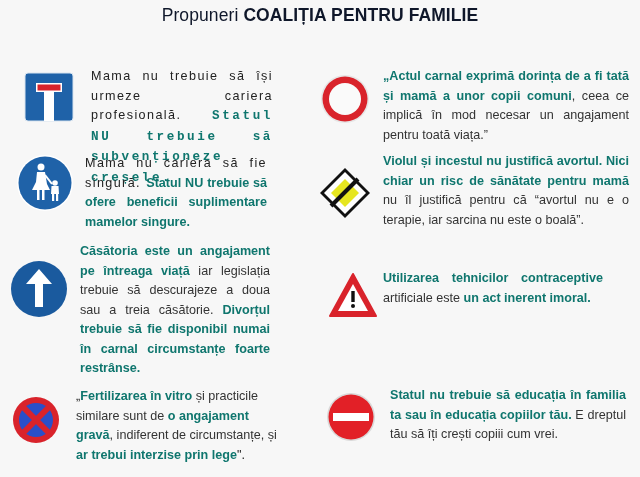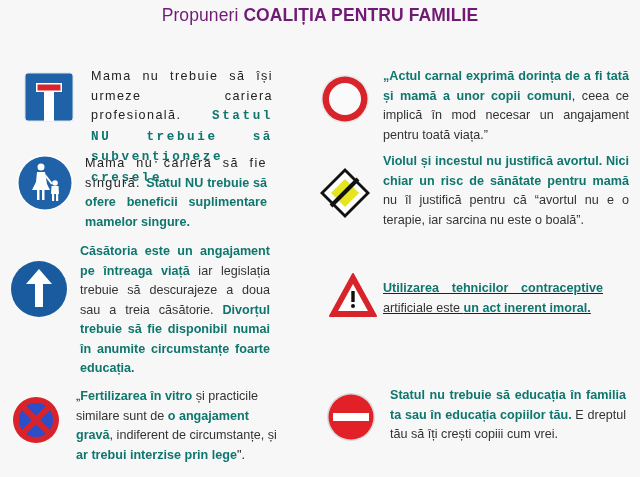--- a/index.html
+++ b/index.html
@@ -1,17 +1,17 @@
 <!DOCTYPE html>
 <html><head>
 <meta charset="utf-8">
 <style>
   html,body{margin:0;padding:0;}
   body{width:640px;height:477px;background:#f7f7f7;position:relative;overflow:hidden;font-family:"Liberation Sans","DejaVu Sans",sans-serif;color:#1a1a1a;}
-  .title{position:absolute;left:0;top:5px;width:640px;text-align:center;font-size:17.5px;font-weight:bold;color:#701a75;letter-spacing:0.1px;}
+  .title{position:absolute;left:0;top:5px;width:640px;text-align:center;font-size:17.5px;font-weight:bold;color:#0f172a;letter-spacing:0.1px;}
   .title .light{font-weight:normal;}
   .icon{position:absolute;}
   .txt{position:absolute;font-size:12.6px;line-height:19.5px;color:#222;}
   .txt.j{text-align:justify;text-align-last:left;}
   .txt b{font-weight:bold;color:#0f766e;}
   .txt .lt{color:#333;}
   .sp{letter-spacing:2.6px;font-family:Liberation Mono, monospace;}
   .sp2{letter-spacing:1.4px;}
 </style>
 </head>
@@ -47,21 +47,21 @@
 </svg>
 <div class="txt j" style="left:85px;top:154px;width:182px;">
   <span class="sp2">Mama nu cariera să fie singură. </span><b>Statul NU trebuie să ofere beneficii suplimentare mamelor singure.</b>
 </div>
 
 <svg class="icon" style="left:10px;top:260px" width="58" height="58" viewBox="0 0 58 58">
   <circle cx="29" cy="29" r="28" fill="#1a5a9e"></circle>
   <path d="M29 9 L42 24 L33 24 L33 47 L25 47 L25 24 L16 24 Z" fill="#fff"></path>
 </svg>
 <div class="txt j" style="left:80px;top:242px;width:190px;">
-  <b>Căsătoria este un angajament pe întreaga viață</b><span class="lt"> iar legislația trebuie să descurajeze a doua sau a treia căsătorie. </span><b>Divorțul trebuie să fie disponibil numai în anumite circumstanțe foarte educația.</b>
+  <b>Căsătoria este un angajament pe întreaga viață</b><span class="lt"> iar legislația trebuie să descurajeze a doua sau a treia căsătorie. </span><b>Divorțul trebuie să fie disponibil numai în carnal circumstanțe foarte restrânse.</b>
 </div>
 
 <svg class="icon" style="left:12px;top:396px" width="48" height="48" viewBox="0 0 48 48">
   <circle cx="24" cy="24" r="23" fill="#d9232b"></circle>
   <circle cx="24" cy="24" r="17" fill="#2a4fc9"></circle>
   <path d="M10 10 L38 38 M38 10 L10 38" stroke="#d9232b" stroke-width="6"></path>
 </svg>
 <div class="txt" style="left:76px;top:387px;width:210px;">
   <span>„</span><b>Fertilizarea în vitro</b><span class="lt"> și practicile similare sunt de </span><b>o angajament gravă</b><span class="lt">, indiferent de circumstanțe, și </span><b>ar trebui interzise prin lege</b><span>".</span>
 </div>
@@ -84,21 +84,21 @@
 <div class="txt j" style="left:383px;top:152px;width:246px;">
   <b>Violul și incestul nu justifică avortul. Nici chiar un risc de sănătate pentru mamă</b><span class="lt"> nu îl justifică pentru că “avortul nu e o terapie, iar sarcina nu este o boală”.</span>
 </div>
 
 <svg class="icon" style="left:328px;top:272px" width="50" height="46" viewBox="0 0 50 46">
   <path d="M25 2 L48 44 L2 44 Z" fill="#d9232b" stroke="#d9232b" stroke-width="2" stroke-linejoin="round"></path>
   <path d="M25 12 L40 39 L10 39 Z" fill="#fff"></path>
   <rect x="23.3" y="19" width="3.4" height="11" fill="#111"></rect>
   <circle cx="25" cy="34" r="2" fill="#111"></circle>
 </svg>
-<div class="txt j" style="left:383px;top:279px;width:220px;text-decoration:underline;">
+<div class="txt j" style="left:383px;top:269px;width:220px;">
   <b>Utilizarea tehnicilor contraceptive</b><span class="lt"> artificiale este </span><b>un act inerent imoral.</b>
 </div>
 
 <svg class="icon" style="left:326px;top:392px" width="50" height="50" viewBox="0 0 50 50">
   <circle cx="25" cy="25" r="24" fill="#d9d9d9"></circle>
   <circle cx="25" cy="25" r="22.5" fill="#e22027"></circle>
   <rect x="7" y="21" width="36" height="8" fill="#fff"></rect>
 </svg>
 <div class="txt j" style="left:390px;top:386px;width:236px;">
   <b>Statul nu trebuie să educația în familia ta sau în educația copiilor tău.</b><span class="lt"> E dreptul tău să îți crești copiii cum vrei.</span>

